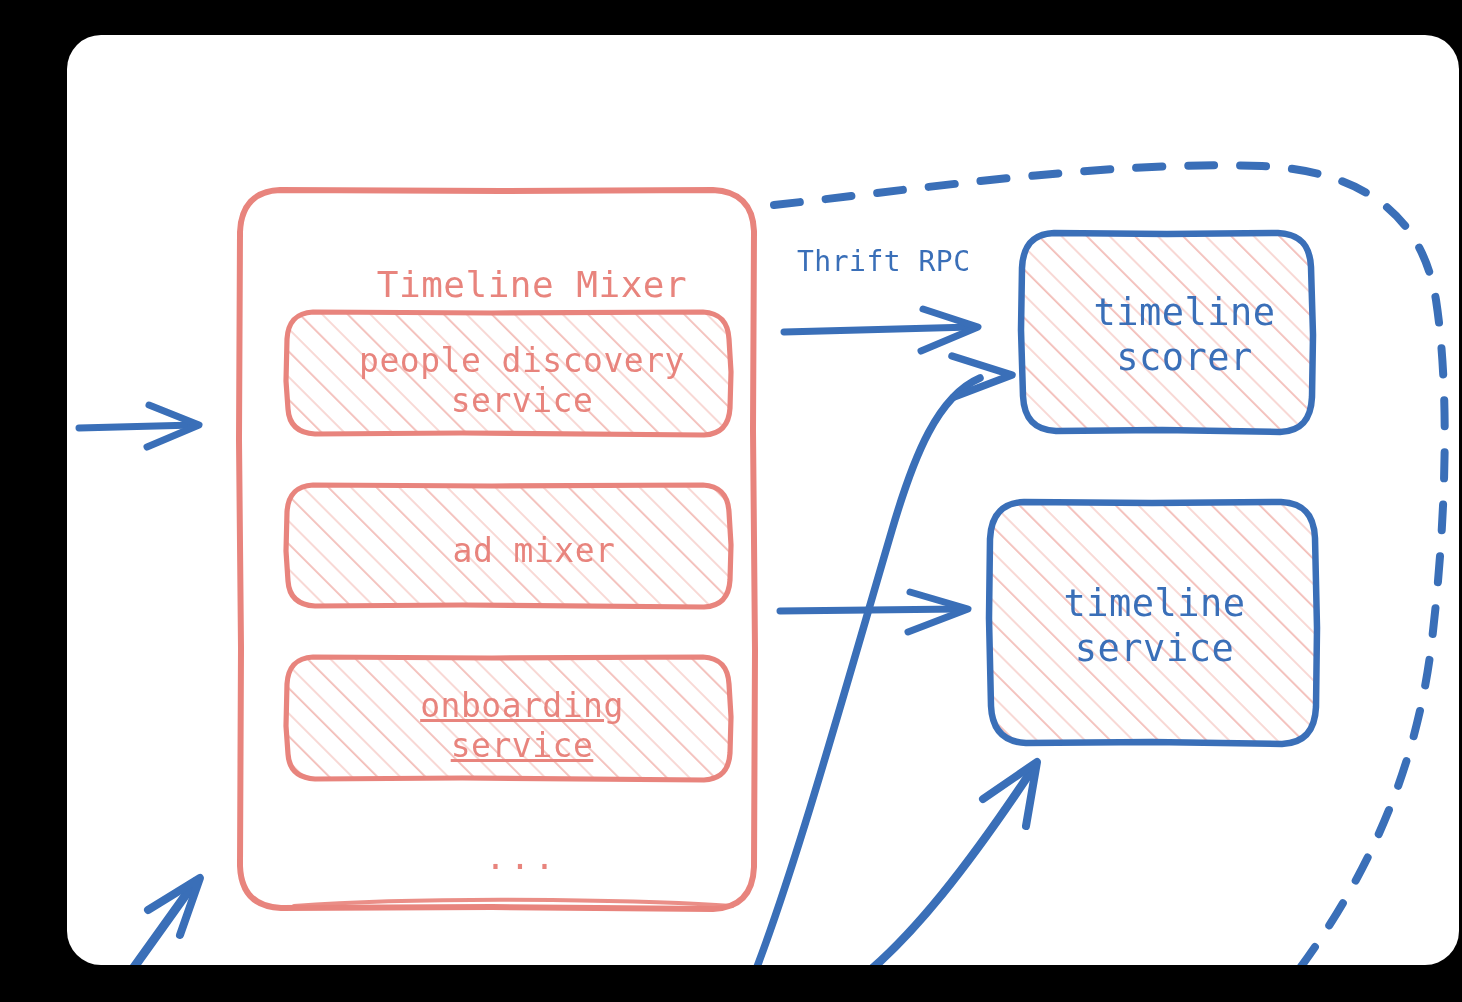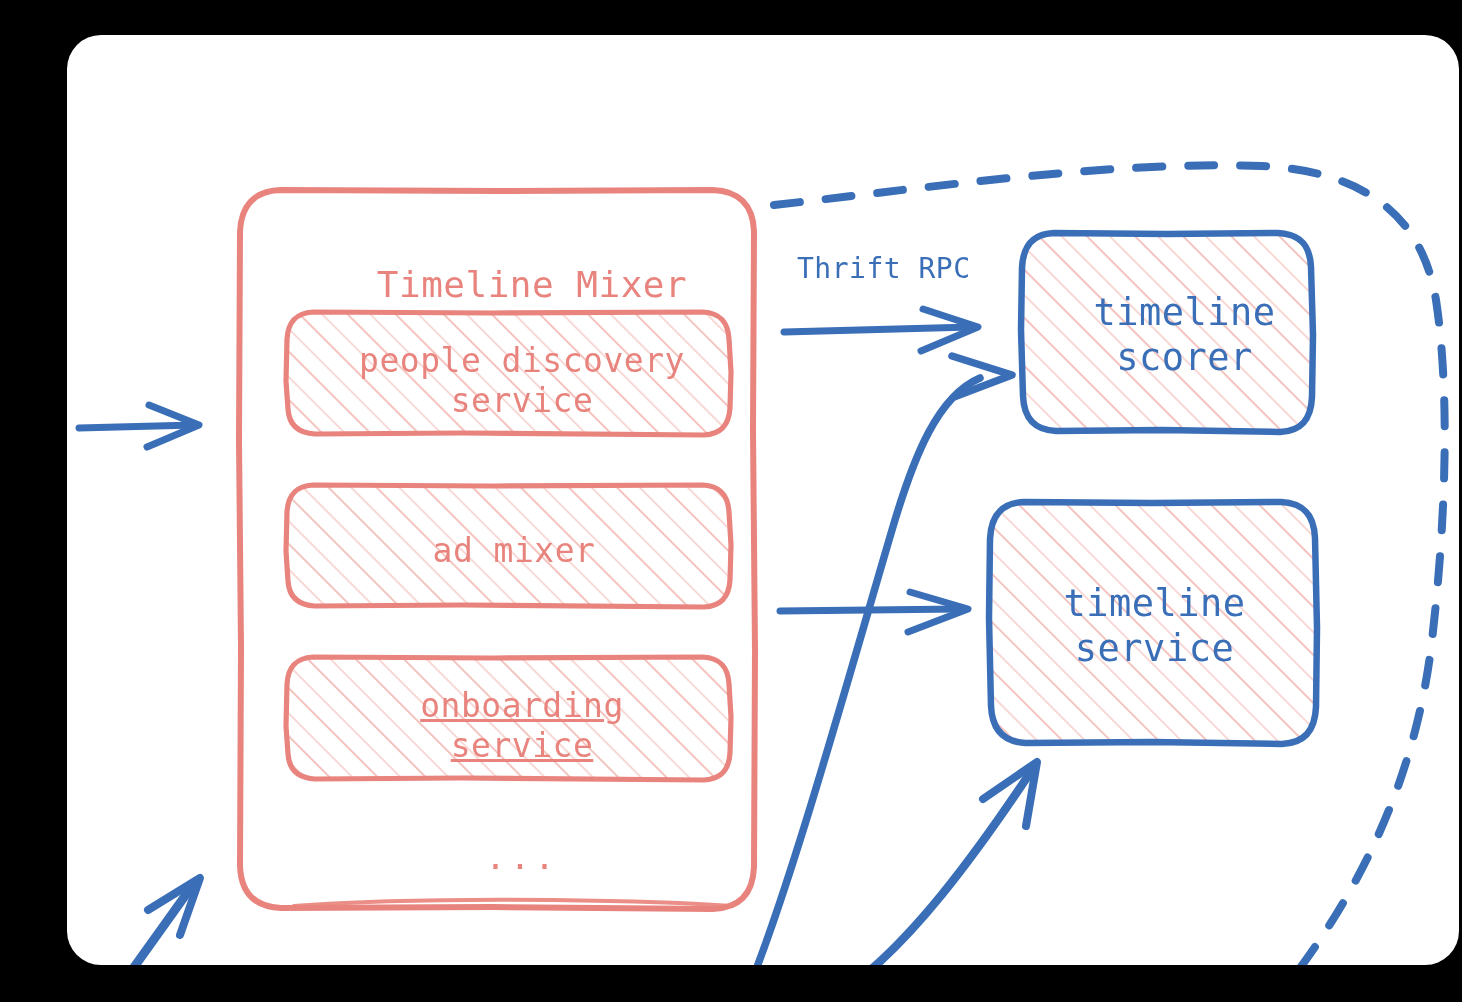--- a/index.html
+++ b/index.html
@@ -195,28 +195,28 @@
         <path d="M 100 970 L 163 882" fill="none" stroke="#3a6fb8" stroke-width="9" stroke-linecap="round"></path>
         <path d="M 116 910 L 168 878 L 148 935" fill="none" stroke="#3a6fb8" stroke-width="8" stroke-linecap="round" stroke-linejoin="round"></path>
       </g>
     </svg>
 
     <div class="txt mixer-title pink-text" style="left:208px; top:228px; width:514px;">Timeline Mixer</div>
 
     <div class="txt svc-label pink-text" style="left:220px; top:306px; width:470px;">people discovery
 service</div>
 
-    <div class="txt svc-label pink-text" style="left:212px; top:496px; width:470px;">ad mixer</div>
+    <div class="txt svc-label pink-text" style="left:232px; top:496px; width:470px;">ad mixer</div>
 
     <div class="txt svc-label pink-text" style="left:220px; top:651px; width:470px;text-decoration:underline;">onboarding
 service</div>
 
     <div class="txt dots-label pink-text" style="left:220px; top:802px; width:470px;">...</div>
 
-    <div class="txt rpc-label blue-text" style="left:730px; top:217px; width:240px; text-align:left;">Thrift RPC</div>
+    <div class="txt rpc-label blue-text" style="left:730px; top:210px; width:240px; text-align:left;">Thrift RPC</div>
 
     <div class="txt blue-label blue-text" style="left:955px; top:255px; width:325px;">timeline
 scorer</div>
 
     <div class="txt blue-label blue-text" style="left:925px; top:546px; width:325px;">timeline
 service</div>
 
   </div>
 </div>
 

